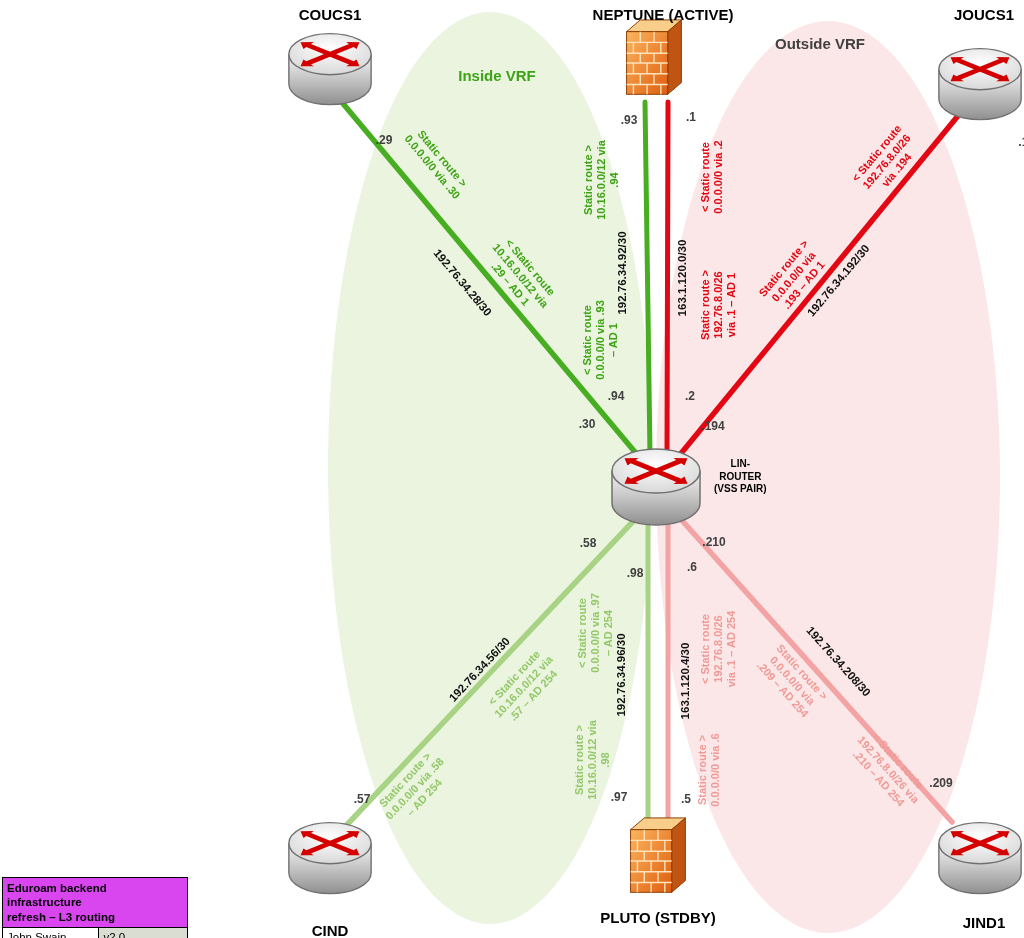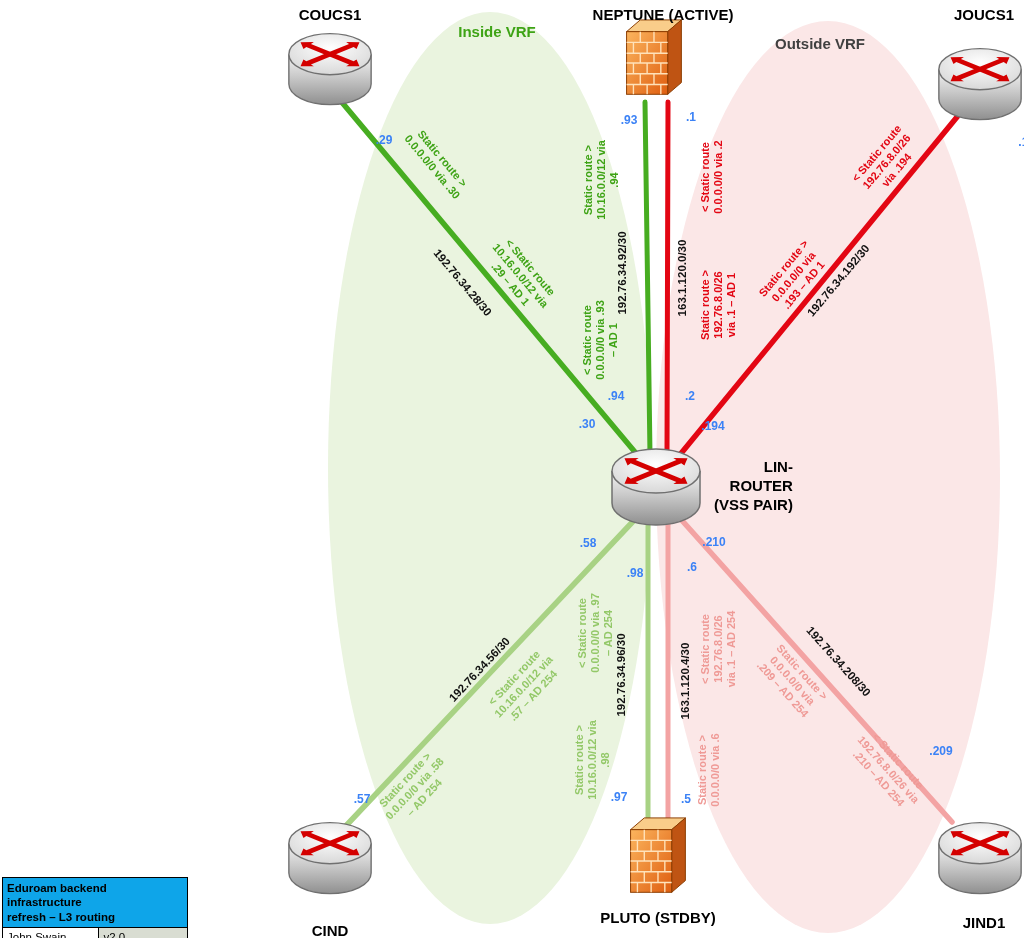--- a/index.html
+++ b/index.html
@@ -13,39 +13,39 @@
     position:absolute;z-index:4;transform:translate(-50%,-50%) rotate(var(--r,0deg));
     white-space:pre-line;text-align:center;font-weight:bold;font-size:11px;line-height:1.2;
   }
   .g{color:#3ea315;}
   .lg{color:#93c868;}
   .r{color:#e30613;}
   .lr{color:#ef9a96;}
   .k{color:#111111;font-size:11.5px;}
   .addr{
     position:absolute;z-index:4;transform:translate(-50%,-50%);
-    color:#3b82f6;font-weight:bold;font-size:12px;white-space:nowrap;
+    color:#404040;font-weight:bold;font-size:12px;white-space:nowrap;
   }
   .node-label{
     position:absolute;z-index:4;transform:translate(-50%,-50%);
     color:#000000;font-weight:bold;font-size:15px;white-space:pre-line;text-align:center;
   }
-  .node-label.left-align{transform:none;text-align:right;font-size:15px;line-height:1.25;}
+  .node-label.left-align{transform:none;text-align:center;font-size:10px;line-height:1.25;}
   .zone-label{
     position:absolute;z-index:4;transform:translate(-50%,-50%);
     font-weight:bold;font-size:15px;white-space:nowrap;
   }
-  .zone-label.inside{color:#3ea315;}
+  .zone-label.inside{color:#3ea315;margin-top:44px;}
   .zone-label.outside{color:#404040;margin-top:12px;}
   .title-block{
     position:absolute;left:2px;top:877px;width:184px;z-index:5;
     border:1px solid #000;background:#fff;font-size:11.5px;color:#000;
   }
   .tb-header{
-    background:#0ea5e9;border-bottom:1px solid #000;font-weight:bold;
+    background:#d946ef;border-bottom:1px solid #000;font-weight:bold;
     padding:3px 4px;white-space:pre-line;line-height:1.25;
   }
   .tb-row{display:flex;}
   .tb-cell{padding:3px 4px;}
   .tb-cell.author{flex:1.1;background:#ffffff;border-right:1px solid #000;}
   .tb-cell.version{flex:1;background:#d9ddd2;}
 </style>
 </head>
 <body>
 
@@ -221,21 +221,21 @@
   <div class="addr" style="left:686px;top:799px">.5</div>
 
   <div class="addr" style="left:714px;top:542px">.210</div>
   <div class="lbl lr" style="left:792px;top:681px;--r:48deg">Static route &gt;
 0.0.0.0/0 via
 .209 – AD 254</div>
   <div class="lbl k" style="left:838px;top:662px;--r:48deg">192.76.34.208/30</div>
   <div class="lbl lr" style="left:888px;top:770px;--r:48deg">&lt; Static route
 192.76.8.0/26 via
 .210 – AD 254</div>
-  <div class="addr" style="left:941px;top:751px">.209</div>
+  <div class="addr" style="left:941px;top:783px">.209</div>
 
   <div class="title-block">
     <div class="tb-header">Eduroam backend infrastructure
 refresh – L3 routing</div>
     <div class="tb-row">
       <div class="tb-cell author">John Swain</div>
       <div class="tb-cell version">v2.0 30/05/2014</div>
     </div>
   </div>
 

